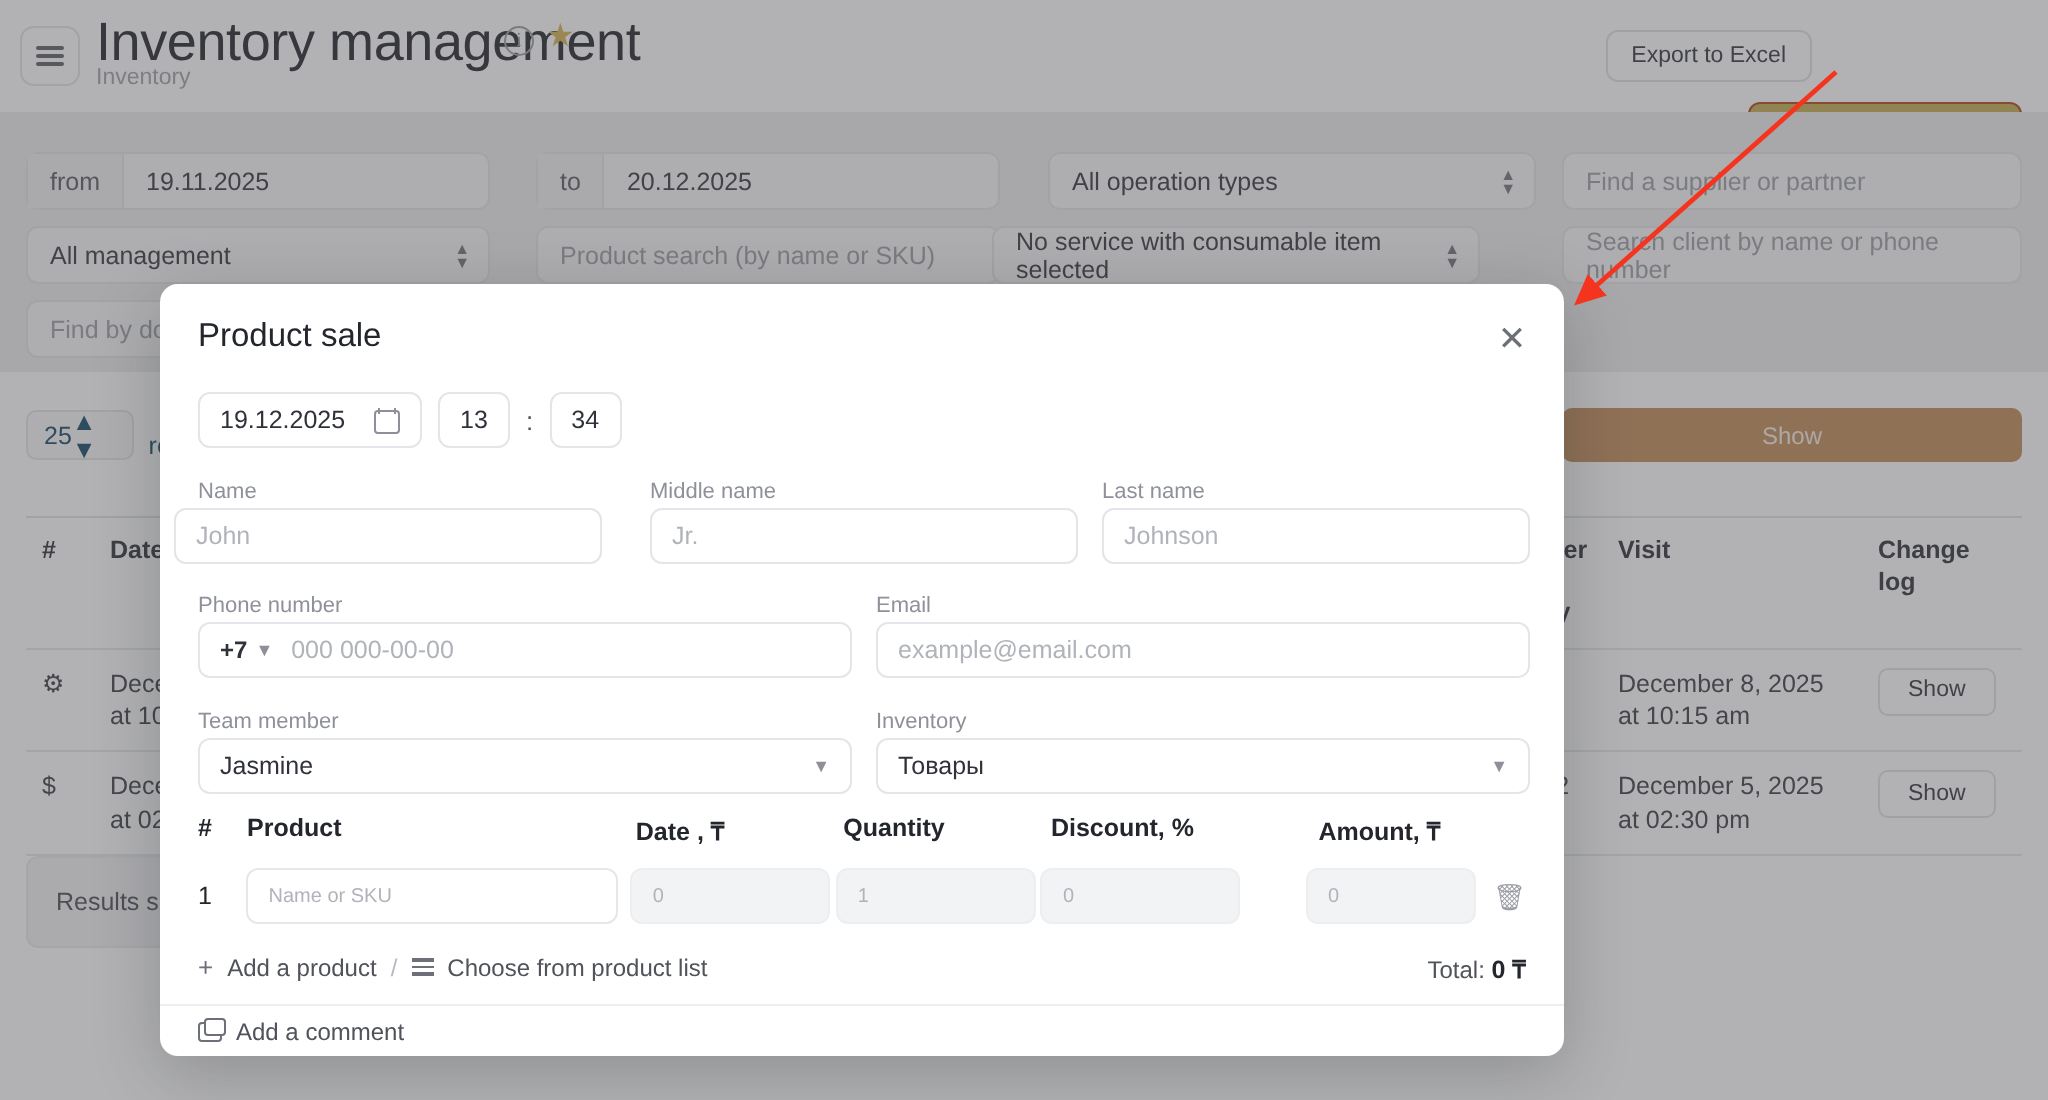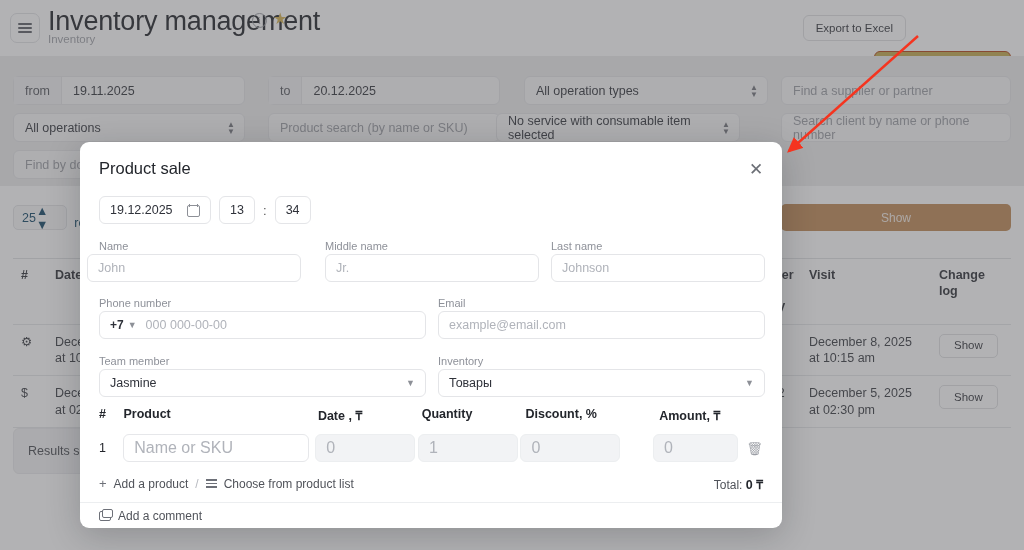--- a/index.html
+++ b/index.html
@@ -200,21 +200,21 @@
   .p-row  { position: absolute; left: 19px; top: 292px; width: 664px; display: flex;
             align-items: center; font-size: 12.5px; color: #23262c; }
   .pc-num { width: 26px; }
   .pc-prod { width: 206px; }
   .pc-price { width: 110px; }
   .pc-qty { width: 110px; }
   .pc-disc { width: 110px; }
   .pc-amt { width: 110px; margin-left: 30px; }
   .pinp {
     height: 28px; border: 1px solid #e6e7ea; border-radius: 6px; background: #fff;
-    display: flex; align-items: center; padding: 0 10px; font-size: 16px; color: #b0b3ba;
+    display: flex; align-items: center; padding: 0 10px; font-size: 10px; color: #b0b3ba;
   }
   .pinp.grey { background: #f2f3f5; border-color: #eceef0; }
   .w-prod { width: 186px; }
   .w-num { width: 100px; }
   .trash { color: #9b9ea5; font-size: 13px; margin-left: 8px; }
 
   .addrow {
     position: absolute; left: 19px; top: 334px; display: flex; align-items: center;
     gap: 7px; font-size: 12px; color: #50535a;
   }
@@ -282,21 +282,21 @@
     </div>
     <div class="fld" style="left:524px; top:76px; width:244px;">
       <span class="val">All operation types</span>
       <span class="spin">▲<br>▼</span>
     </div>
     <div class="fld" style="left:781px; top:76px; width:230px;">
       <span class="ph">Find a supplier or partner</span>
     </div>
 
     <div class="fld" style="left:13px; top:113px; width:232px;">
-      <span class="val">All operations</span>
+      <span class="val">All management</span>
       <span class="spin">▲<br>▼</span>
     </div>
     <div class="fld" style="left:268px; top:113px; width:232px;">
       <span class="ph">Product search (by name or SKU)</span>
     </div>
     <div class="fld" style="left:496px; top:113px; width:244px;align-items:center;">
       <span class="val">No service with consumable item selected</span>
       <span class="spin">▲<br>▼</span>
     </div>
     <div class="fld" style="left:781px; top:113px; width:230px;">

